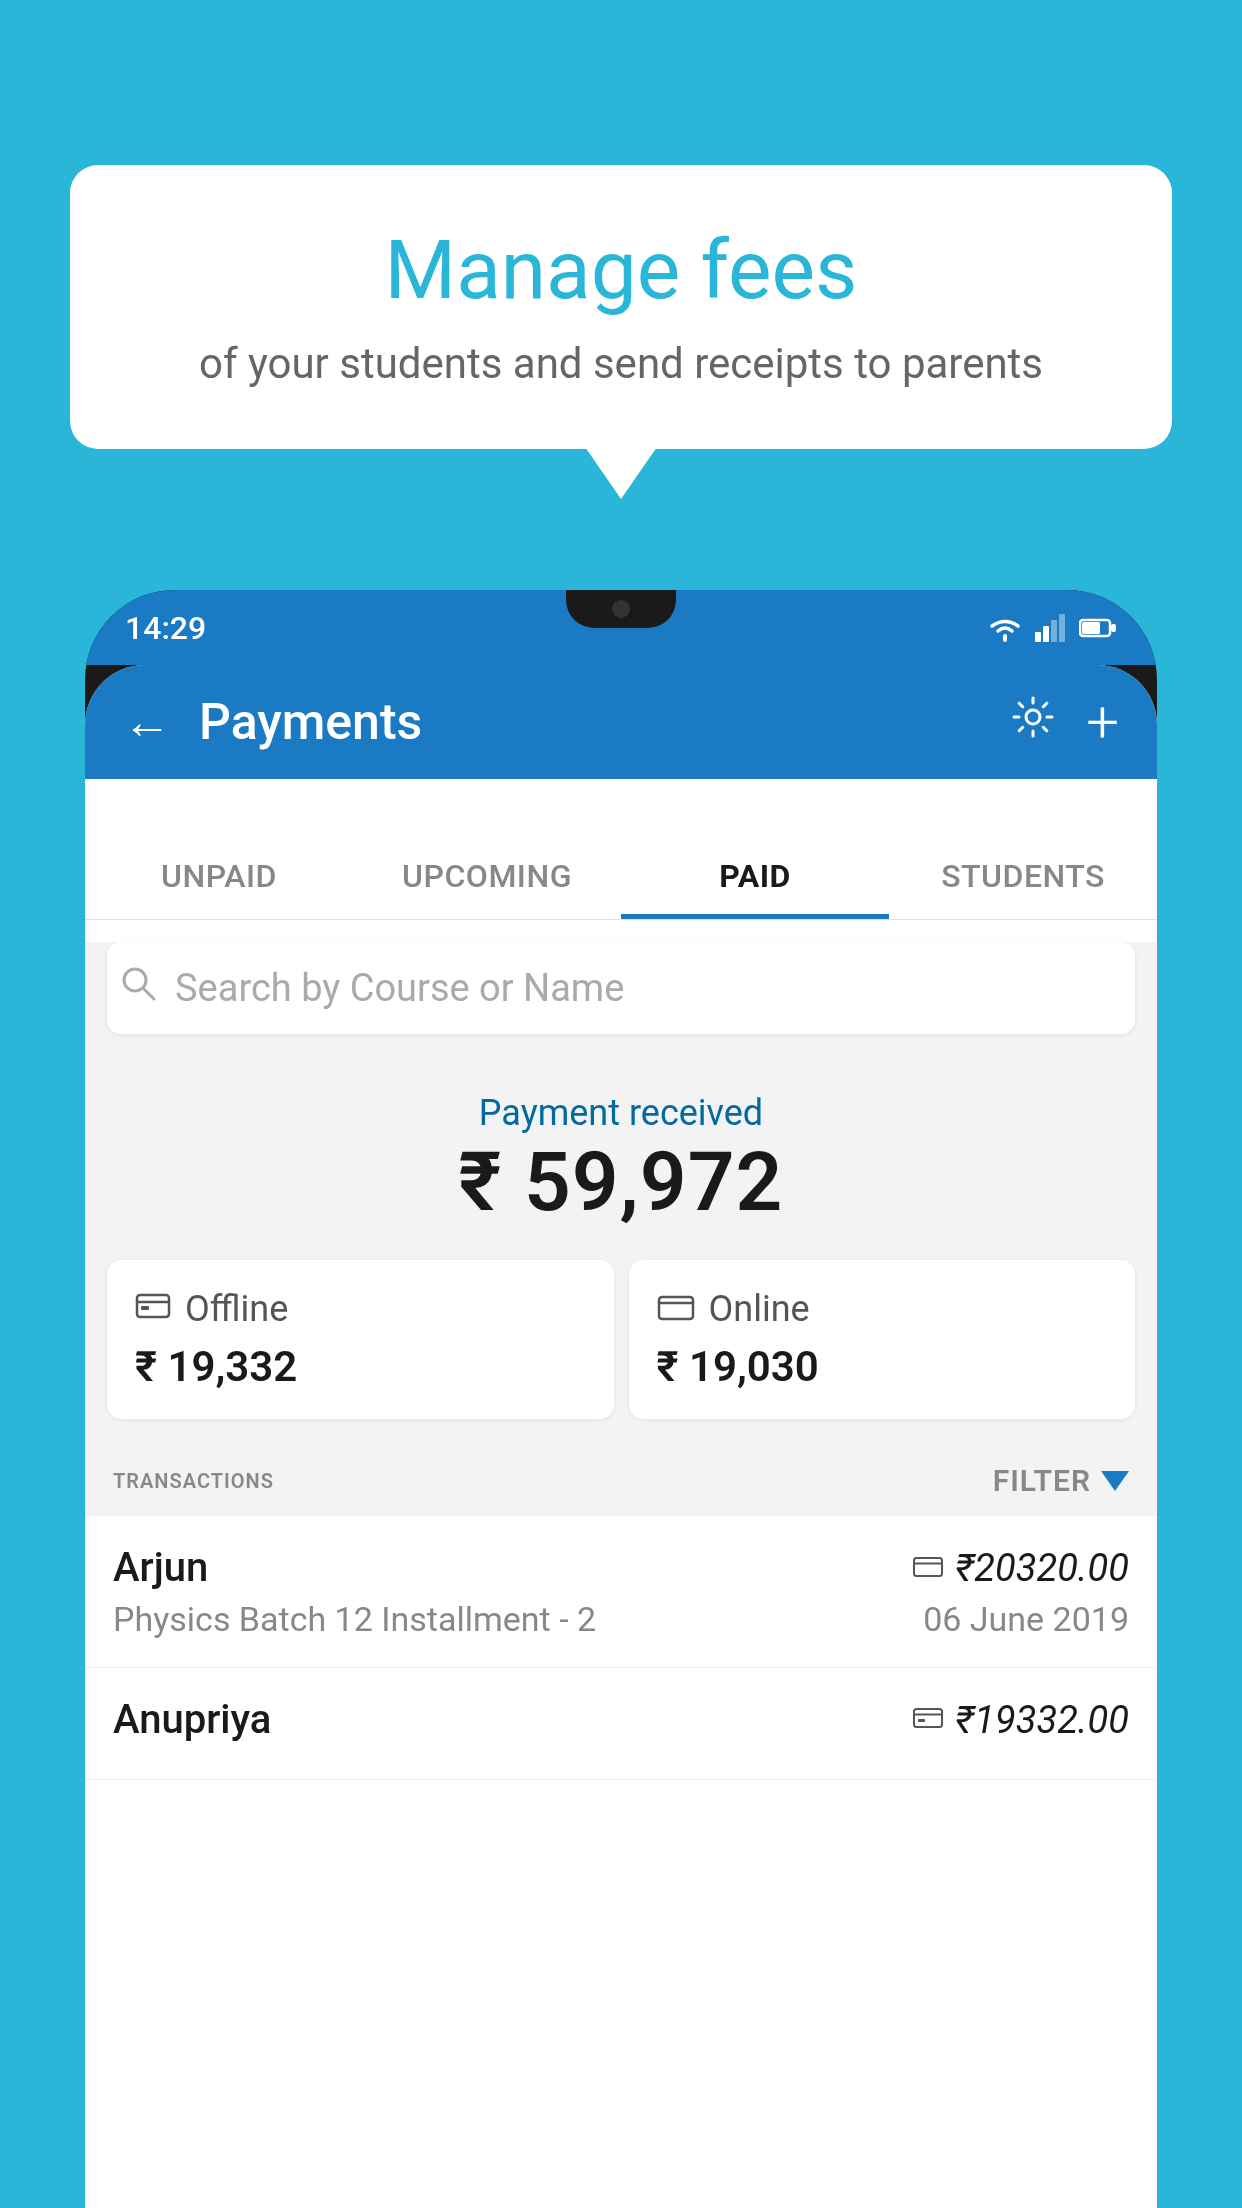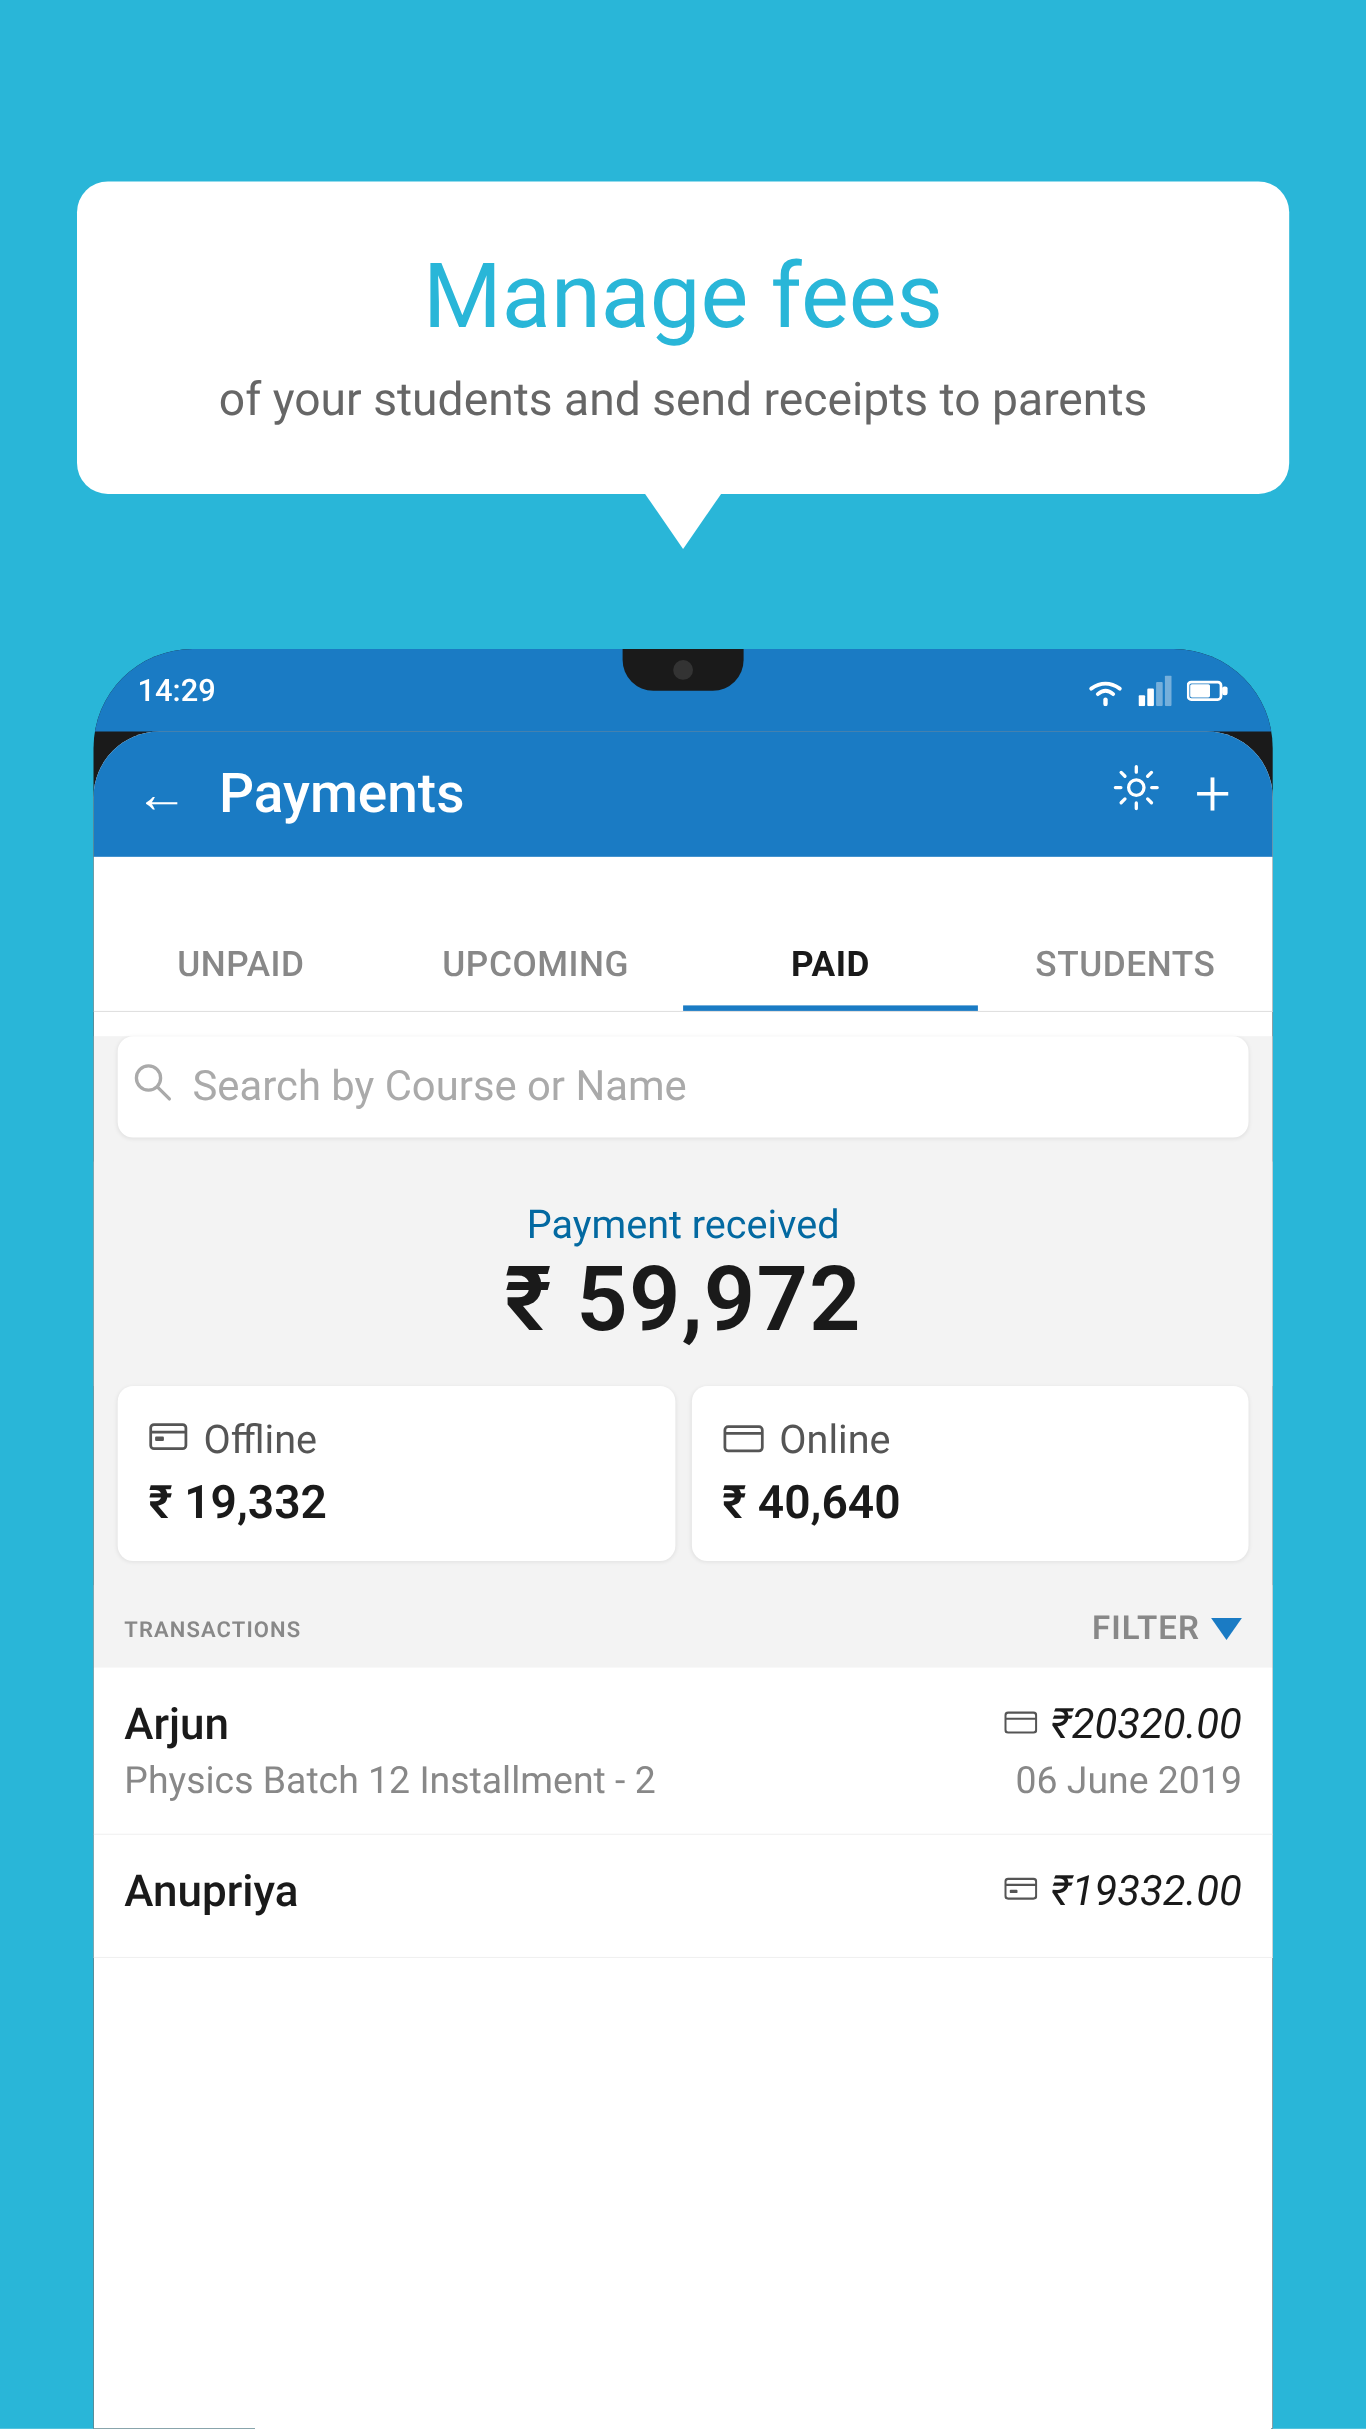--- a/index.html
+++ b/index.html
@@ -70,21 +70,21 @@
       background: #1a7bc4;
       height: 75px;
       display: flex;
       align-items: center;
       padding: 0 40px;
       position: relative;
     }
 
     .status-time {
       color: white;
-      font-size: 28px;
+      font-size: 32px;
       font-weight: 500;
     }
 
     .notch {
       position: absolute;
       top: 0;
       left: 50%;
       transform: translateX(-50%);
       width: 110px;
       height: 38px;
@@ -464,21 +464,21 @@
         <div class="payment-card">
           <div class="payment-card-header">
             <span class="card-icon">
               <svg width="38" height="28" viewBox="0 0 38 28" fill="none">
                 <rect x="2" y="4" width="34" height="22" rx="3" stroke="#555" stroke-width="2.5"></rect>
                 <line x1="2" y1="10" x2="36" y2="10" stroke="#555" stroke-width="2.5"></line>
               </svg>
             </span>
             <span class="card-type">Online</span>
           </div>
-          <div class="card-amount">₹ 40,640</div>
+          <div class="card-amount">₹ 19,030</div>
         </div>
       </div>
 
       <div class="transactions-header">
         <span class="transactions-label">TRANSACTIONS</span>
         <div class="filter-btn">
           <span>FILTER</span>
           <div class="filter-triangle"></div>
         </div>
       </div>

